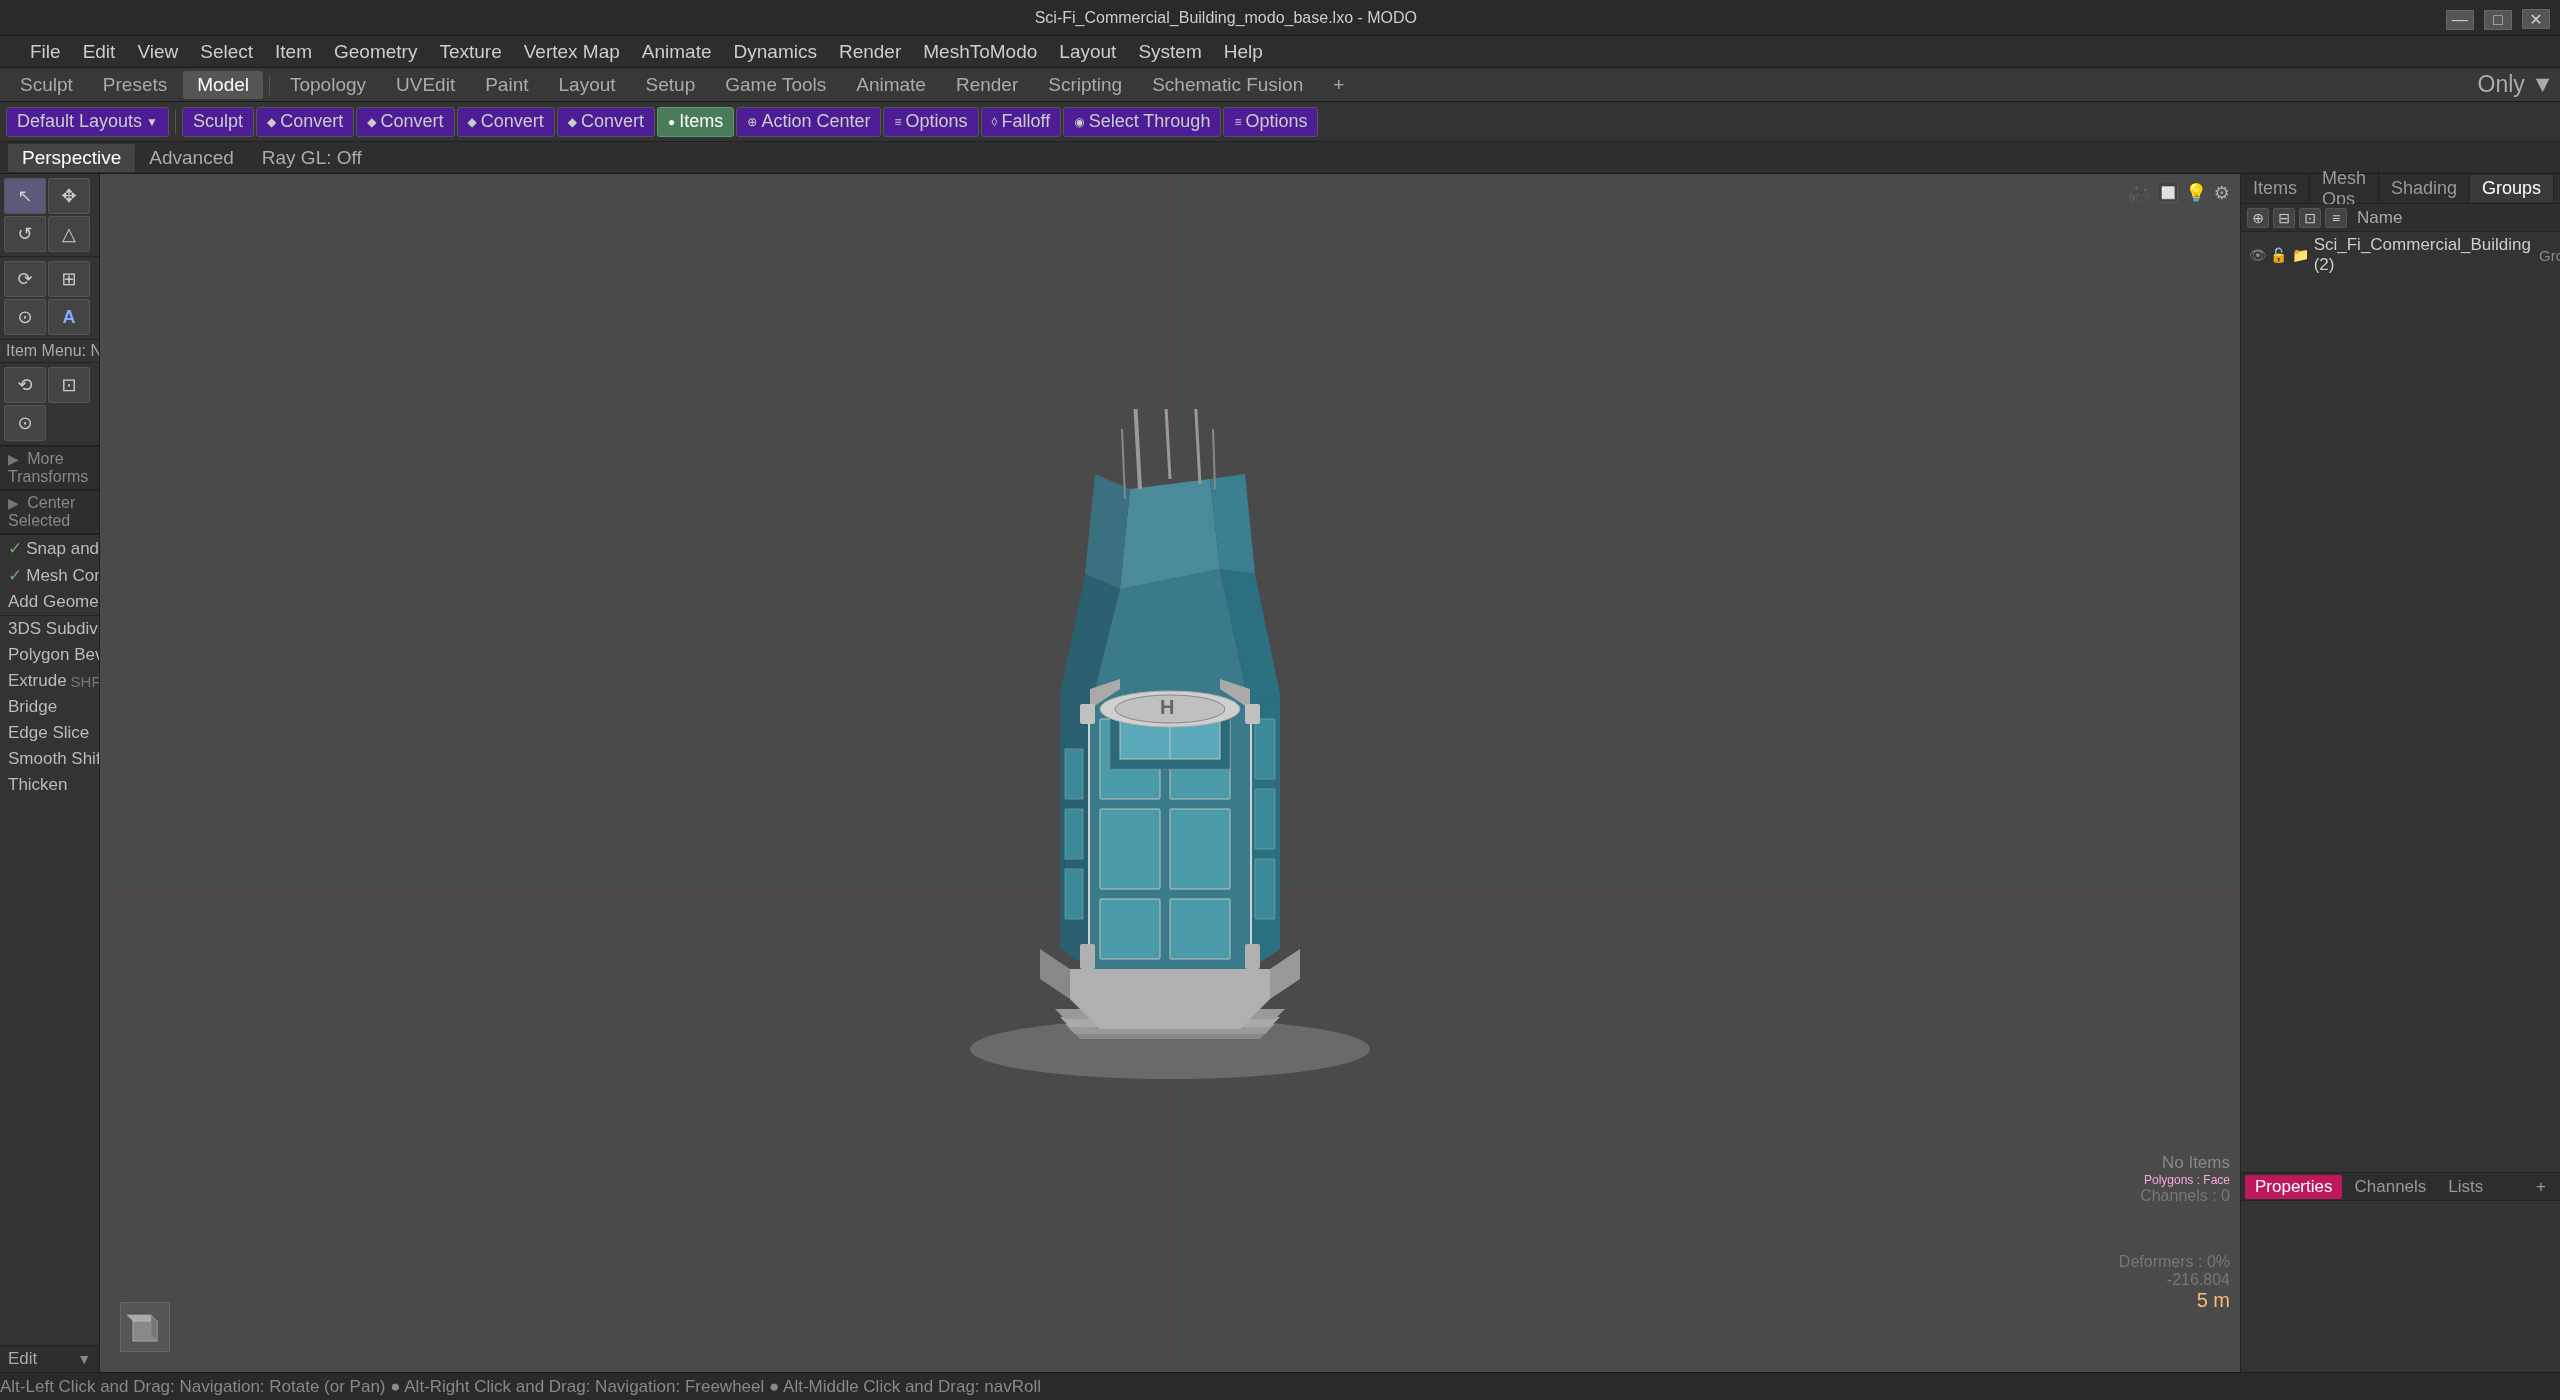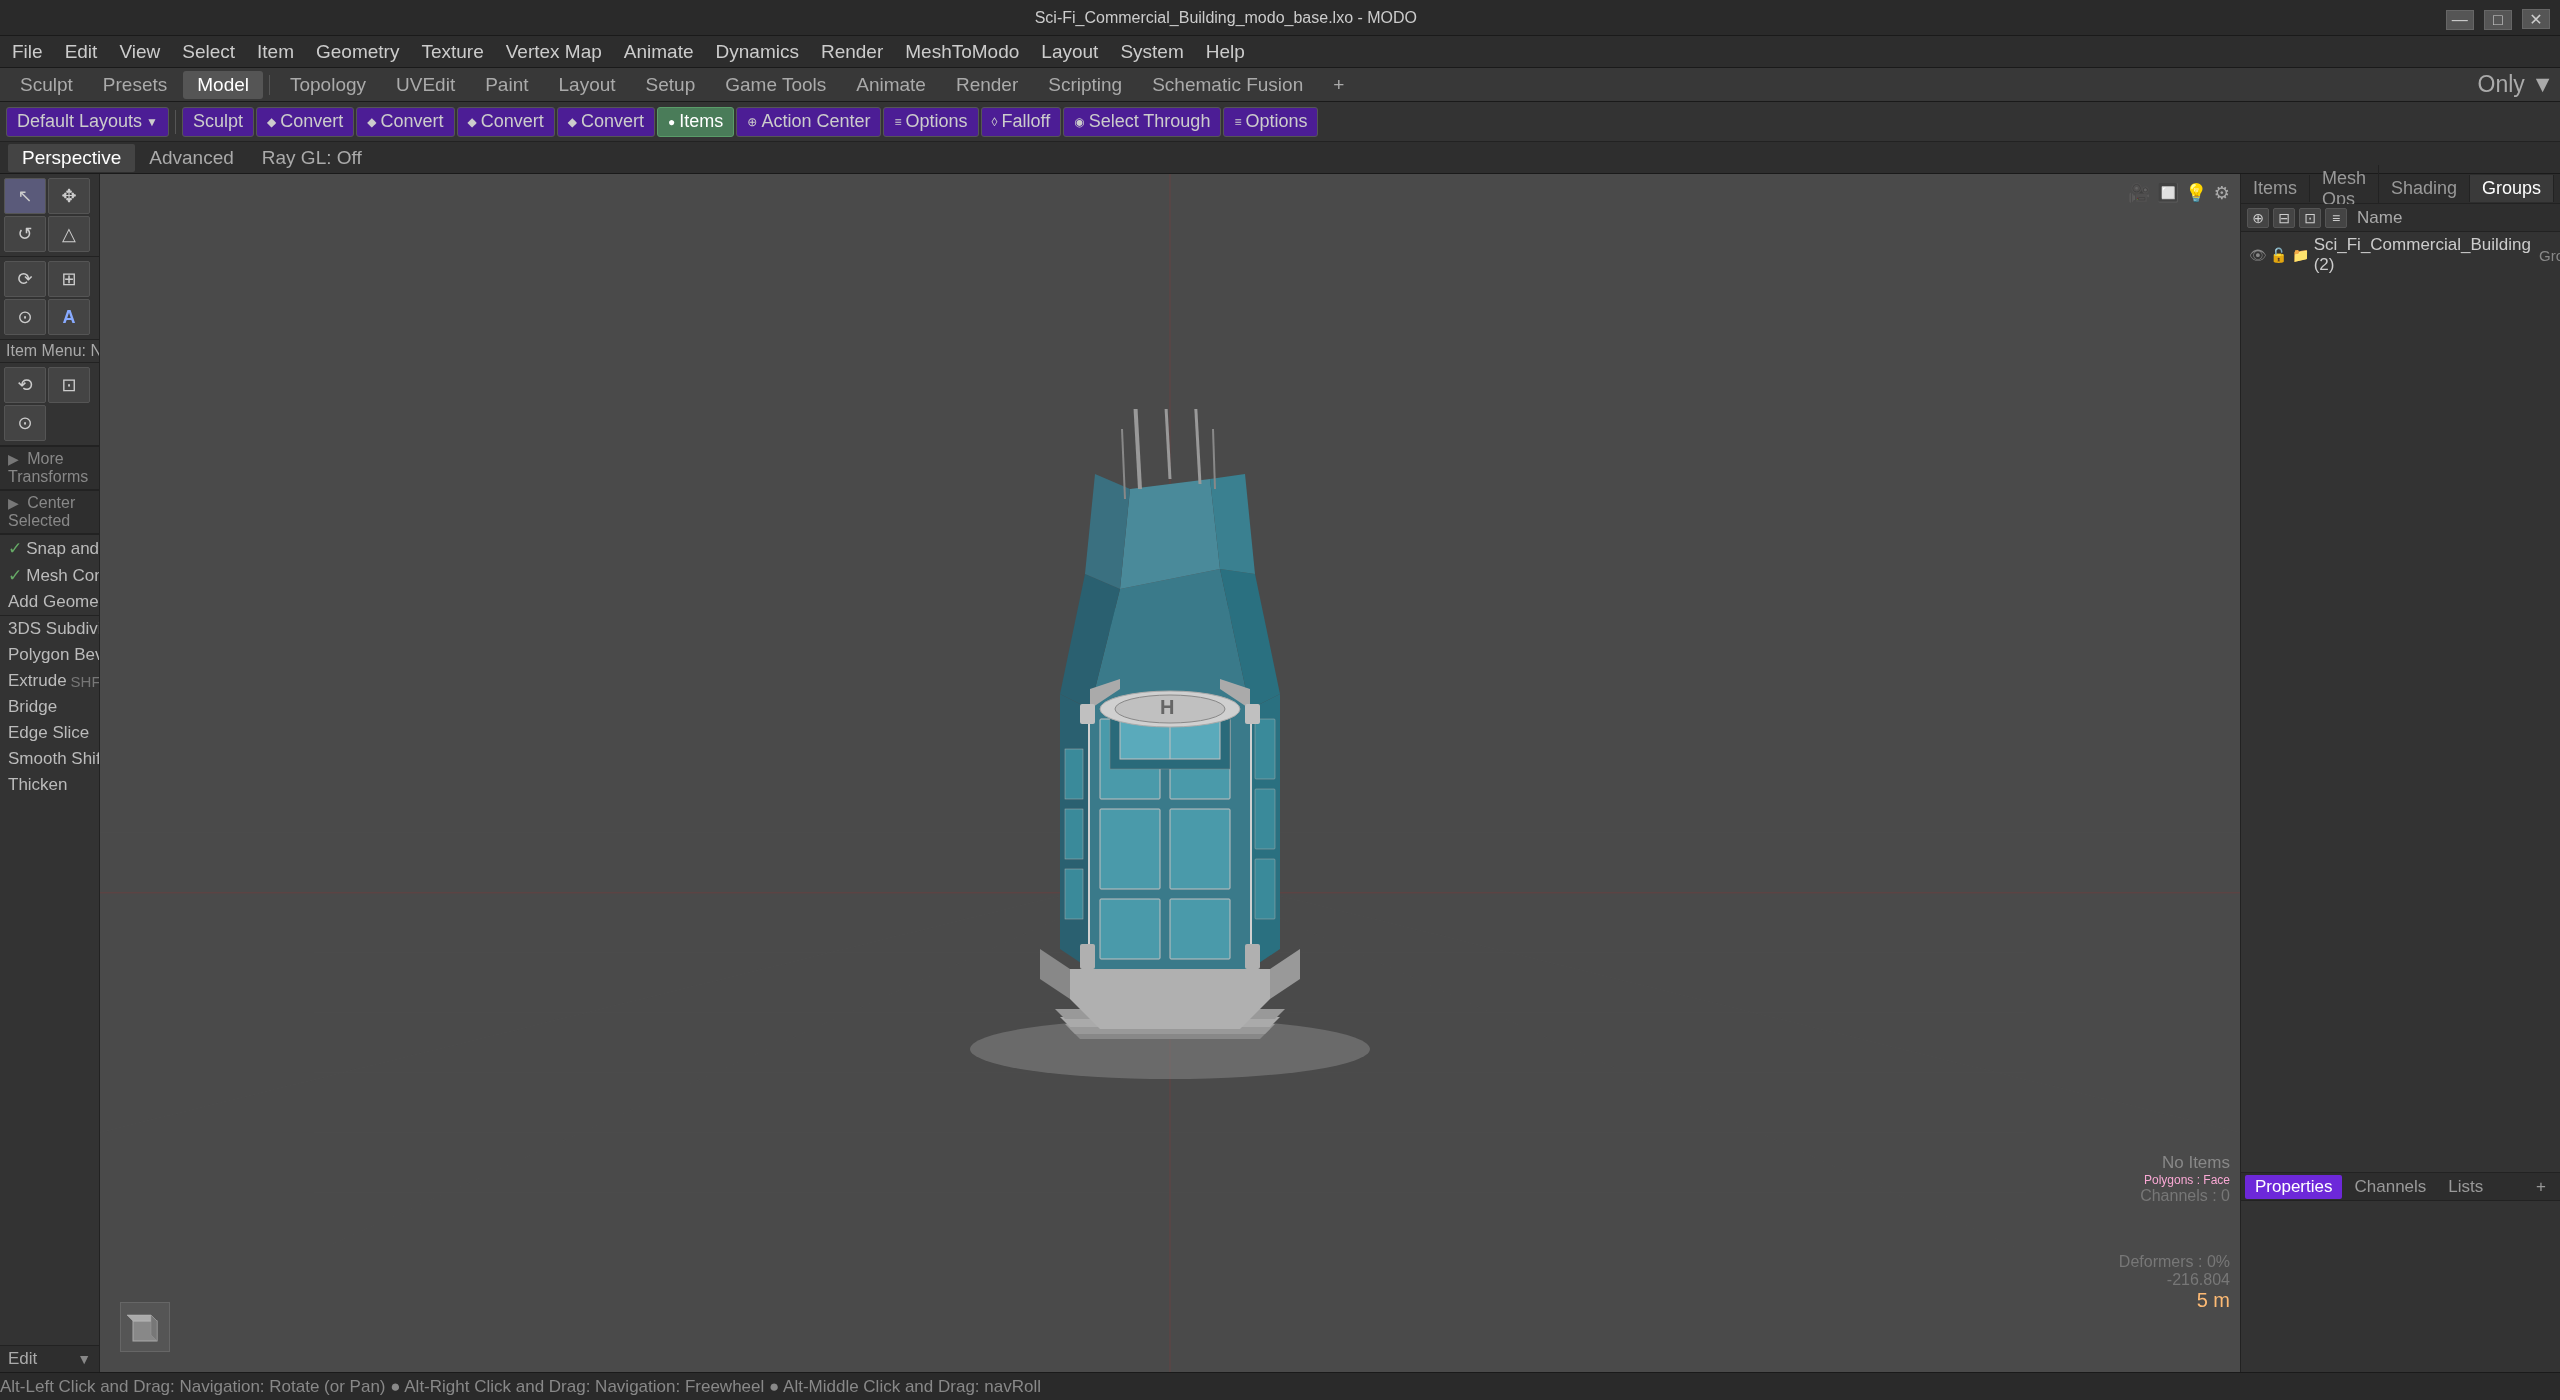--- a/index.html
+++ b/index.html
@@ -36,21 +36,21 @@
       display: inline-flex; align-items: center; justify-content: center;
       font-size: 16px; color: #ccc; cursor: pointer;
     }
 
     
     #menu-bar {
       height: 32px;
       background: #2d2d2d;
       display: flex;
       align-items: center;
-      padding: 0 2px;
+      padding: 0 20px;
       border-bottom: 1px solid #1a1a1a;
       gap: 2px;
     }
     .menu-item {
       padding: 2px 10px;
       font-size: 19px;
       color: #cccccc;
       cursor: pointer;
       border-radius: 2px;
     }
@@ -328,21 +328,21 @@
       padding: 0 4px;
       gap: 2px;
       border-bottom: 1px solid #222;
     }
     .rb-tab {
       padding: 2px 10px;
       font-size: 17px;
       color: #999;
       cursor: pointer;
     }
-    .rb-tab.active { color: #fff; background: #6d28d9; border-radius: 2px; }
+    .rb-tab.active { color: #fff; background: #be185d; border-radius: 2px; }
 
     
     #status-bar {
       height: 28px;
       background: #2a2a2a;
       display: flex;
       align-items: center;
       padding: 0 0;
       font-size: 17px;
       color: #888;

